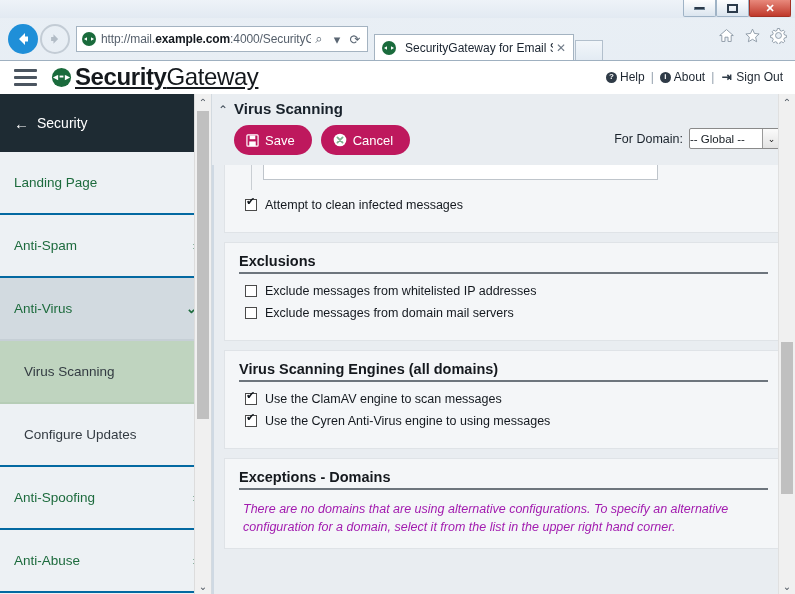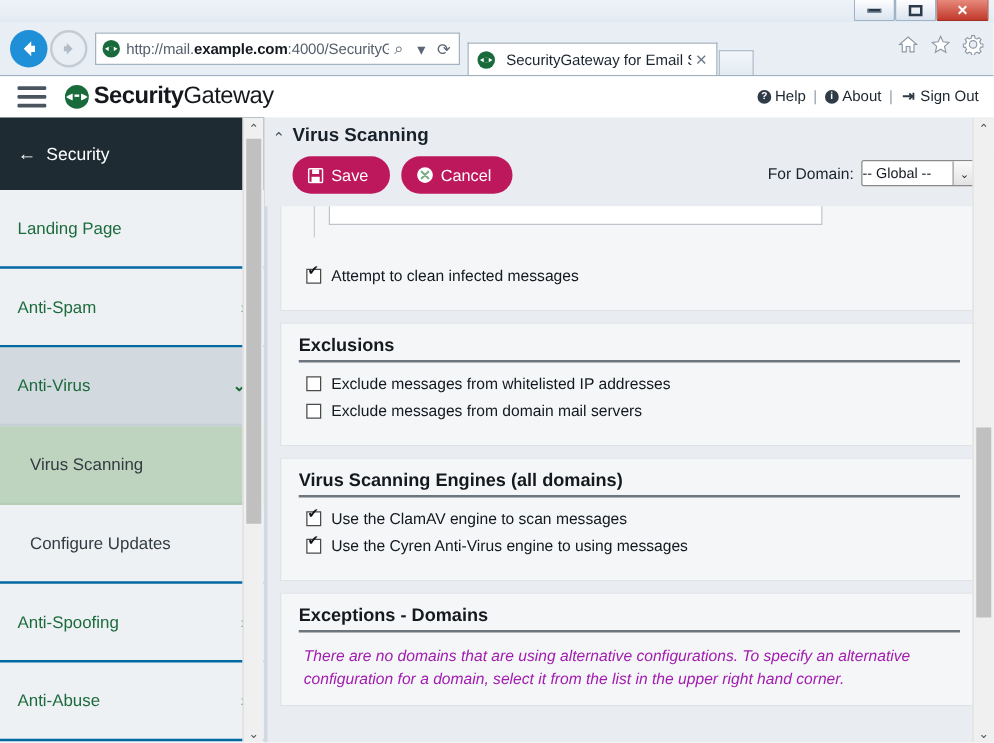--- a/index.html
+++ b/index.html
@@ -120,21 +120,21 @@
   .app-header {
     height: 33px; background: #ffffff;
     display: flex; align-items: center;
     position: relative;
     border-bottom: 1px solid #ffffff;
   }
   .hamburger { margin-left: 14px; display: flex; flex-direction: column; gap: 4px; }
   .hamburger span { display: block; width: 23px; height: 3px; background: #4b5560; border-radius: 1px; }
   .logo-wrap { display: flex; align-items: center; margin-left: 14px; }
   .logo-mark { width: 21px; height: 21px; flex: none; margin-right: 3px; }
-  .logo-text { font-size: 19px; color: #15191d; letter-spacing: -0.4px; }
+  .logo-text { font-size: 24px; color: #15191d; letter-spacing: -0.4px; text-decoration: underline; }
   .logo-text .b { font-weight: bold; }
   .hdr-links {
     position: absolute; right: 12px; top: 9px;
     display: flex; align-items: center;
     font-size: 12px; color: #1d2630;
   }
   .hdr-links a { color: #1d2630; text-decoration: none; display: inline-flex; align-items: center; gap: 3px; }
   .hdr-sep { color: #93a0ad; margin: 0 6px; }
   .mini-ico {
     width: 11px; height: 11px; border-radius: 50%;
@@ -508,21 +508,21 @@
             </div>
           </div>
         </div>
 
         <div class="panel-scroll">
           <div class="panel-inner">
 
             <div class="card first" style="position:relative;">
               <div class="stub-rail"></div>
               <div class="textarea-stub"></div>
-              <div class="row" style="margin-top:34px;">
+              <div class="row" style="margin-top:18px;">
                 <span class="cb checked"></span>
                 <span class="txt">Attempt to clean infected messages</span>
               </div>
             </div>
 
             <div class="card">
               <div class="sect-title">Exclusions</div>
               <div class="row">
                 <span class="cb"></span>
                 <span class="txt">Exclude messages from whitelisted IP addresses</span>

